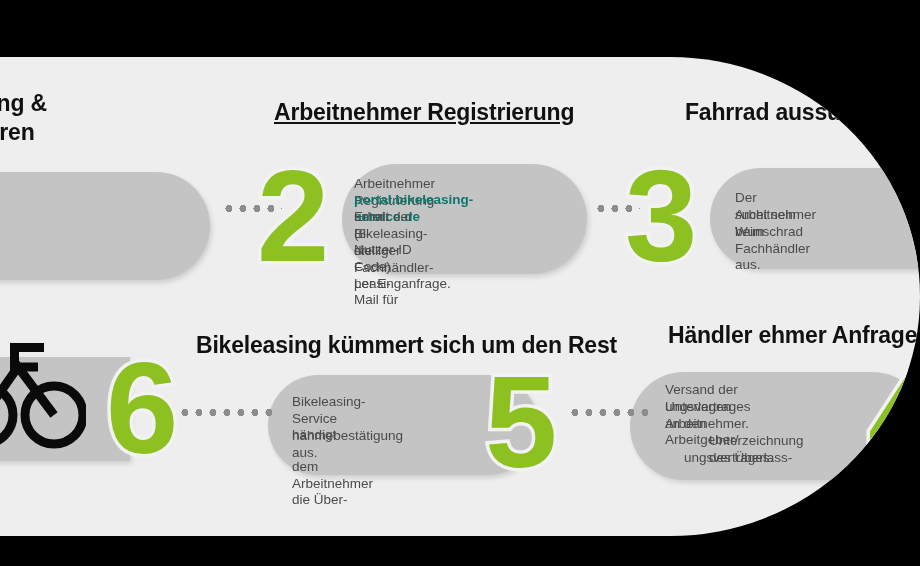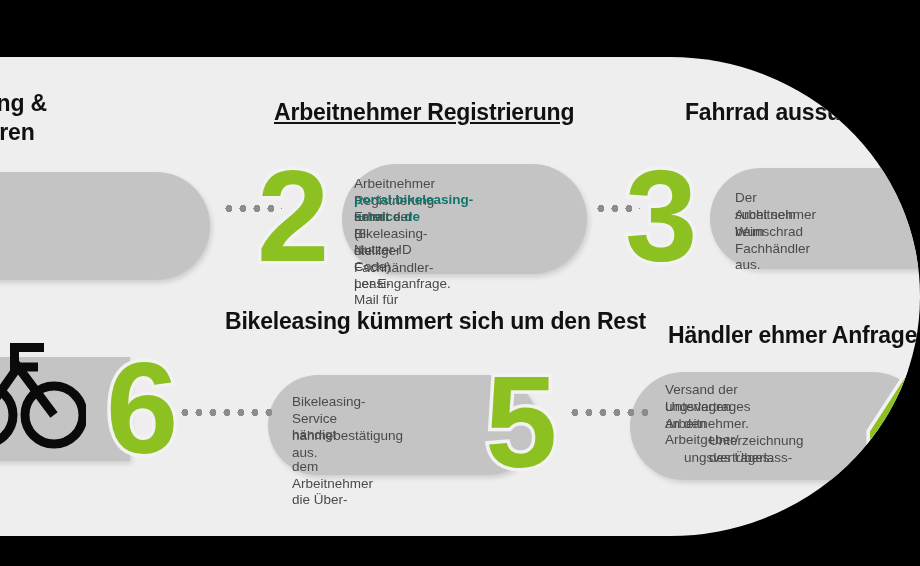--- a/index.html
+++ b/index.html
@@ -135,21 +135,21 @@
       </svg>
 
       <div class="num" style="left:276px; top:286px; font-size:130px;">
         <span>6</span>
       </div>
     </div>
 
     <div class="dots" style="left:348px; top:352px; width:96px;"></div>
 
     <div class="step">
-      <div class="heading" style="left:366px; top:251px;margin-left:29px;">Bikeleasing kümmert sich um den Rest</div>
+      <div class="heading" style="left:366px; top:275px;">Bikeleasing kümmert sich um den Rest</div>
 
       <div class="pill" style="left:438px; top:318px; width:270px; height:100px;"></div>
 
       <div class="num" style="left:655px; top:300px; font-size:130px;">
         <span>5</span>
       </div>
 
       <div class="pill-text" style="left:462px; top:337px;">Bikeleasing-Service händigt</div>
       <div class="pill-text" style="left:462px; top:354px;margin-top:48px;">dem Arbeitnehmer die Über-</div>
       <div class="pill-text" style="left:462px; top:371px;">nahmebestätigung aus.</div>

